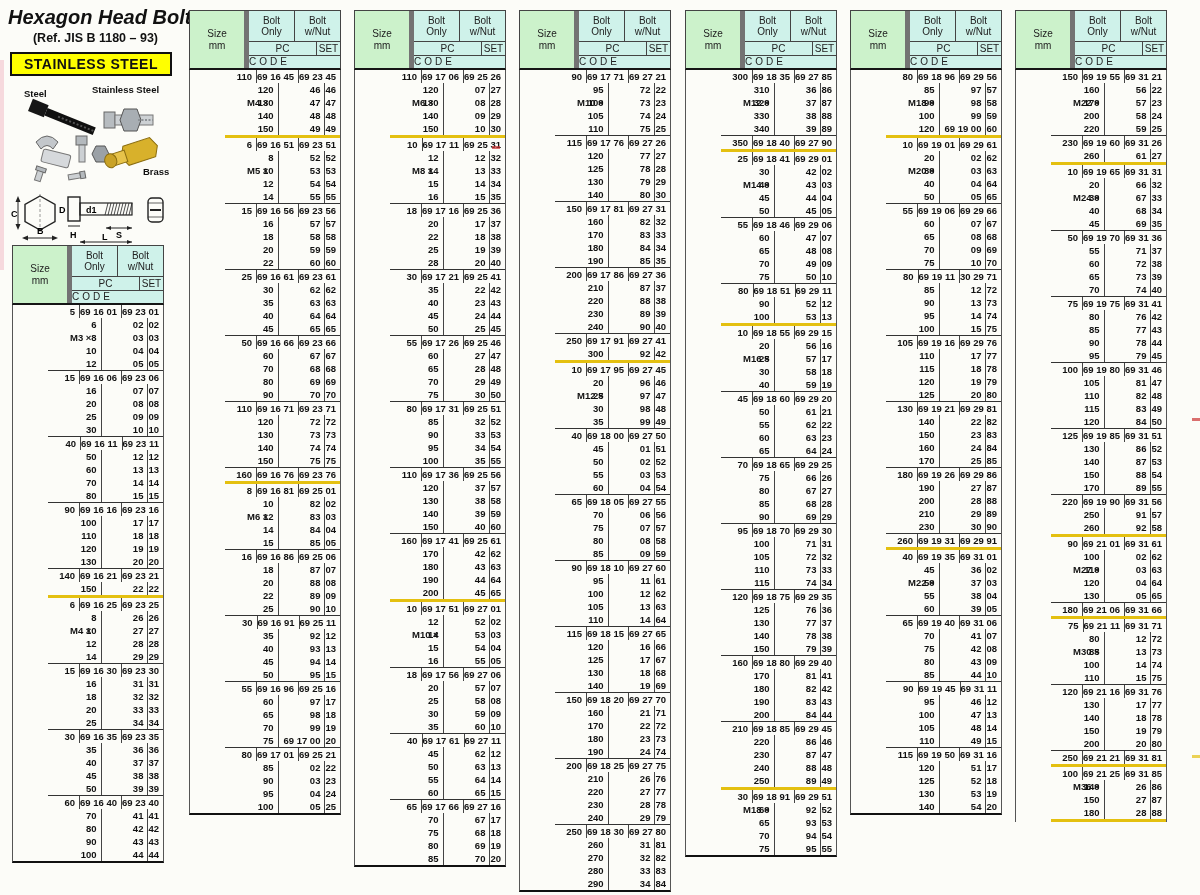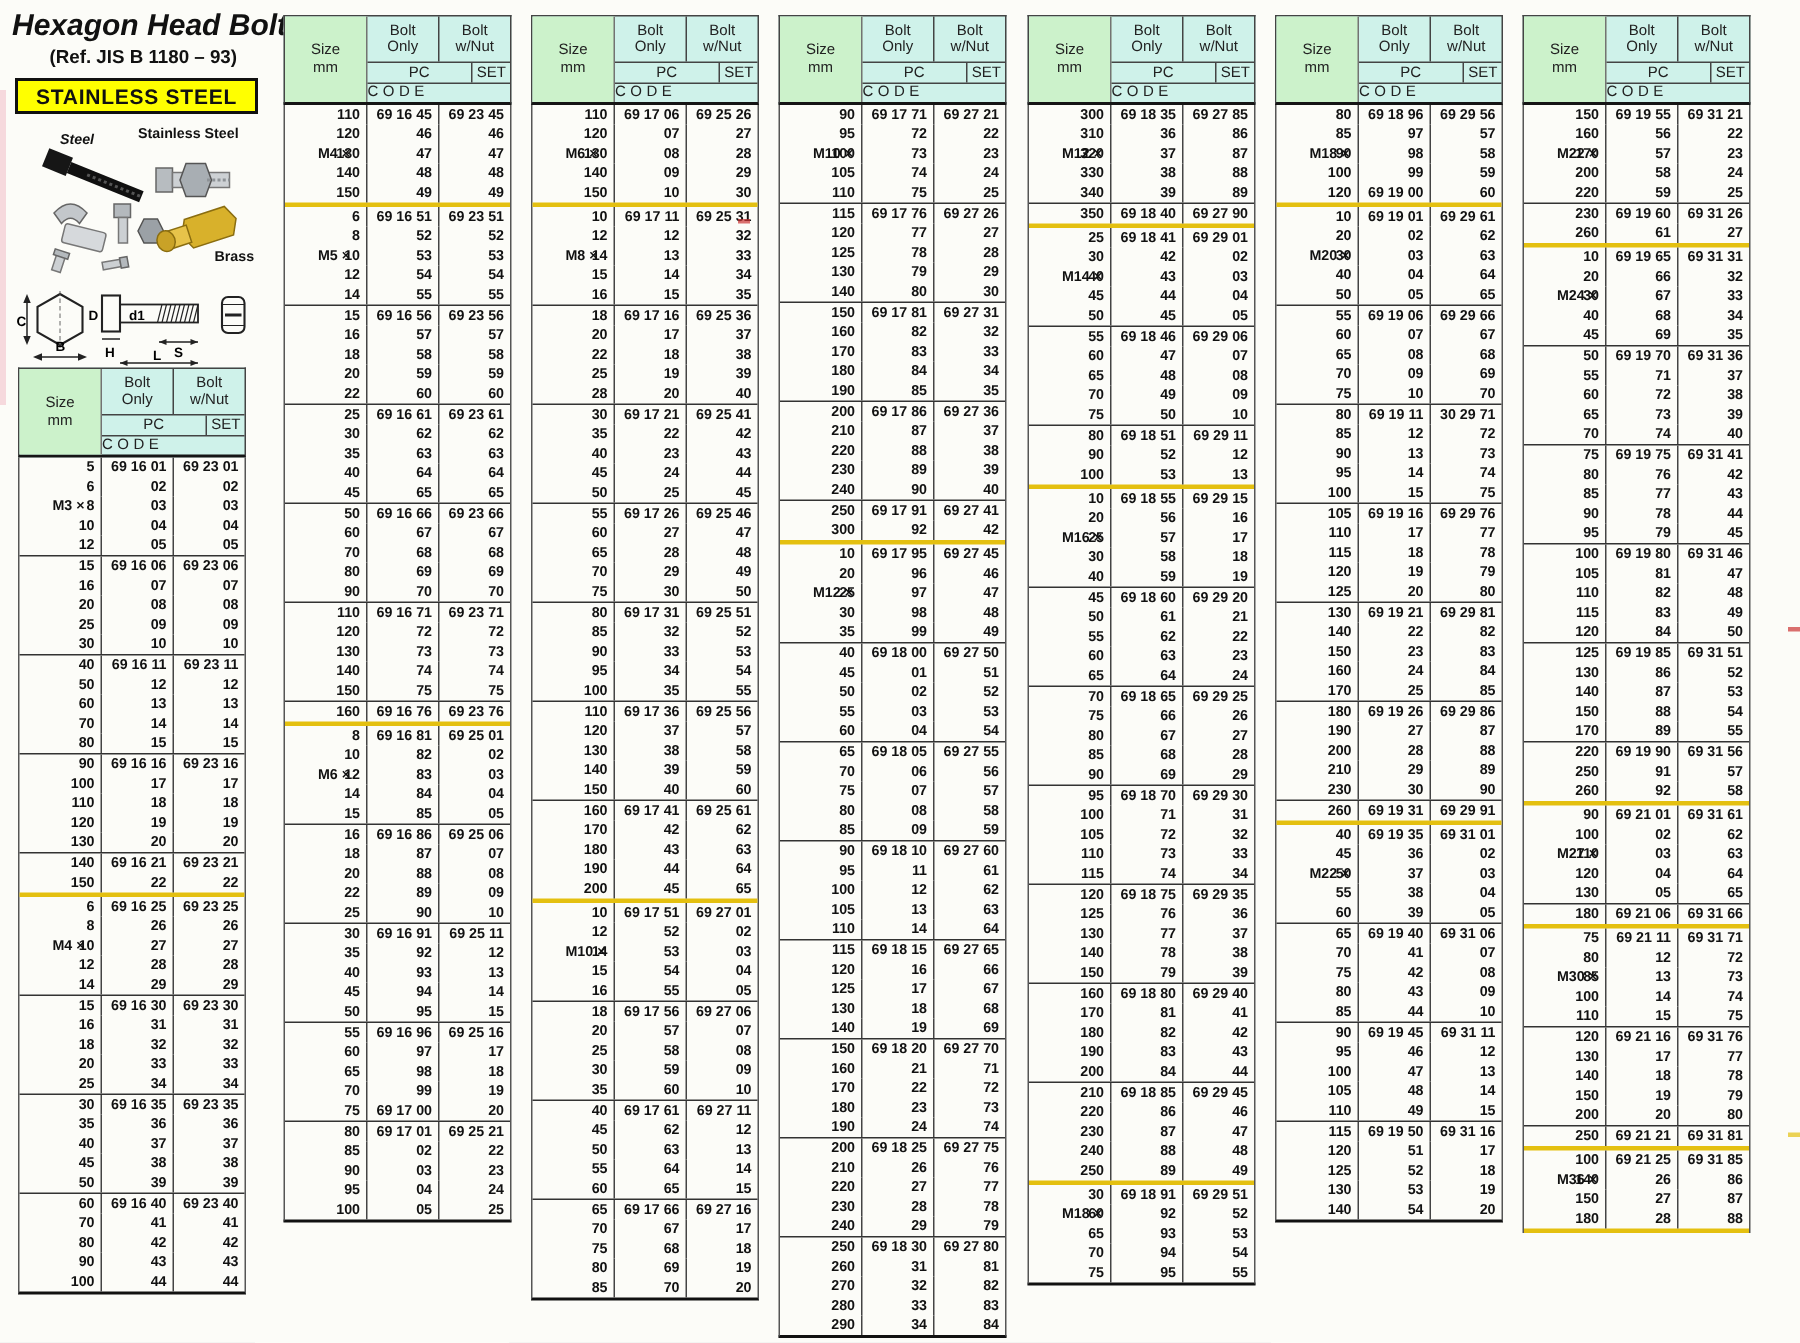--- a/index.html
+++ b/index.html
@@ -11,31 +11,31 @@
   .ptitle{font-size:20px;font-weight:bold;font-style:italic;letter-spacing:0px;white-space:nowrap;}
   .psub{font-size:12.5px;font-weight:bold;text-align:center;margin-top:2px;white-space:nowrap;}
   .banner{margin-top:7px;margin-left:2px;width:158px;height:20px;background:#ffff00;border:2px solid #111;
           font-size:14px;font-weight:bold;text-align:center;line-height:20px;letter-spacing:0.5px;}
   .matlabel{position:absolute;font-size:9.5px;font-weight:bold;white-space:nowrap;}
   .scan-strip{position:absolute;left:0;top:60px;width:4px;height:210px;background:#f3c6ce;opacity:.65;}
   .scan-tick{position:absolute;width:8px;height:3px;background:#cc3333;opacity:.7;}
   
   .btable{position:absolute;width:152px;}
   .thead{display:flex;height:60px;border:1px solid #444;border-bottom:2px solid #151515;box-sizing:border-box;background:#cff2ea;}
-  .hsize{width:54px;background:#ccf2cb;border-right:1px solid #737373;display:flex;flex-direction:column;
+  .hsize{width:54px;background:#ccf2cb;border-right:5px solid #737373;display:flex;flex-direction:column;
          justify-content:center;align-items:center;font-size:10px;line-height:12px;color:#222;}
   .hright{flex:1;display:flex;flex-direction:column;}
   .hbolt{display:flex;height:31px;}
   .hcell{flex:1;font-size:10px;text-align:center;display:flex;flex-direction:column;justify-content:center;line-height:11px;color:#222;}
   .hc2{border-left:1px solid #444;}
   .hpcset{display:flex;height:13px;border-top:1px solid #444;}
   .hpc,.hset{flex:1;font-size:10px;text-align:center;line-height:13px;color:#222;margin-left:22px;}
   .hset{border-left:1px solid #444;}
   .hcode{height:12px;border-top:1px solid #444;text-align:left;font-size:10px;line-height:12px;letter-spacing:3px;color:#222;}
-  .tbody{border-left:1px solid #555;border-right:1px solid #555;border-bottom:2px solid #111;}
+  .tbody{border-left:1px solid #555;border-right:1px solid #555;border-bottom:2px solid #111;padding-left:35px;}
   .trow{display:flex;height:13px;}
   .csize{width:54px;position:relative;height:13px;}
   .glabel{position:absolute;left:1px;top:1px;font-size:9.5px;font-weight:bold;white-space:nowrap;margin-left:21px;}
   .sval{position:absolute;right:4px;top:1px;font-size:9.5px;font-weight:bold;}
   .cpc{width:49px;border-left:1px solid #444;border-right:1px solid #444;text-align:right;padding:1px 4px 0 0;
        font-size:9.5px;font-weight:bold;box-sizing:border-box;white-space:nowrap;}
   .cset{flex:1;text-align:right;padding:1px 4px 0 0;font-size:9.5px;font-weight:bold;white-space:nowrap;}
   .sep-b{border-bottom:1.5px solid #333;}
   .sep-y{border-bottom:3px solid #e4c010;}
   svg text{font-family:"Liberation Sans",sans-serif;}
@@ -46,21 +46,21 @@
 <div class="sheet">
 
   <div class="scan-strip"></div>
 
   <div class="titlebox">
     <div class="ptitle">Hexagon Head Bolts</div>
     <div class="psub">(Ref. JIS B 1180 – 93)</div>
     <div class="banner">STAINLESS STEEL</div>
   </div>
 
-  <div class="matlabel" style="left:40px;top:88px;font-style:italic;">Steel</div>
+  <div class="matlabel" style="left:24px;top:88px;">Steel</div>
   <div class="matlabel" style="left:92px;top:84px;">Stainless Steel</div>
   <div class="matlabel" style="left:143px;top:166px;">Brass</div>
 
   <svg width="160" height="95" viewBox="0 0 160 95" style="position:absolute;left:14px;top:96px;">
 
     <g transform="rotate(22 40 20)">
       <rect x="14" y="12" width="17" height="13" fill="#161616"></rect>
       <rect x="31" y="15" width="52" height="8" fill="#101010"></rect>
       <line x1="44" y1="19" x2="83" y2="19" stroke="#555" stroke-width="2" stroke-dasharray="2 2"></line>
     </g>

